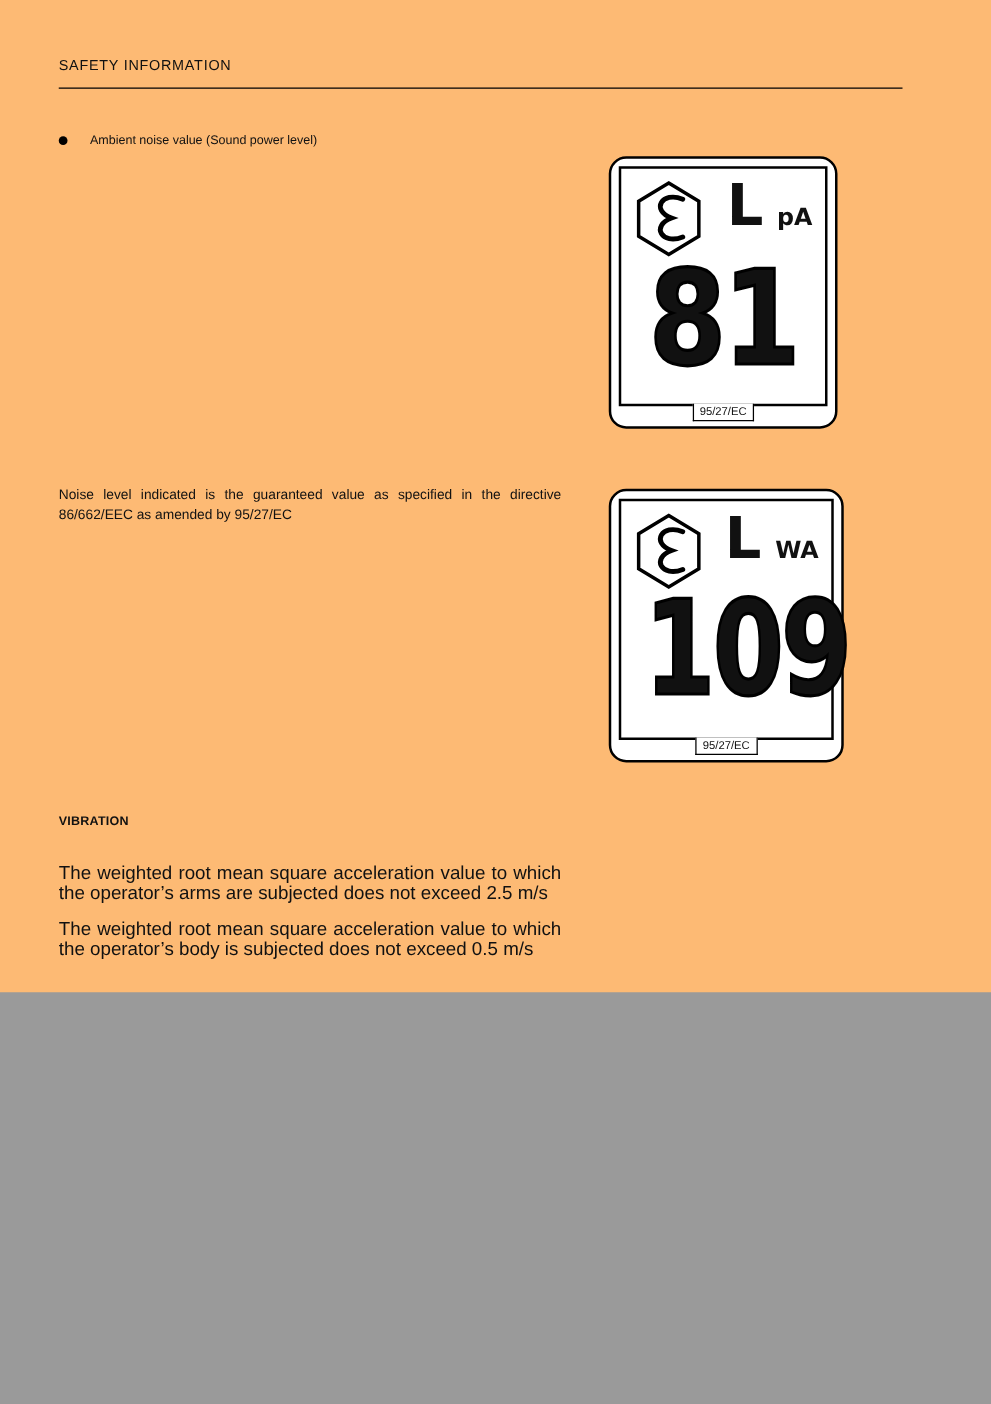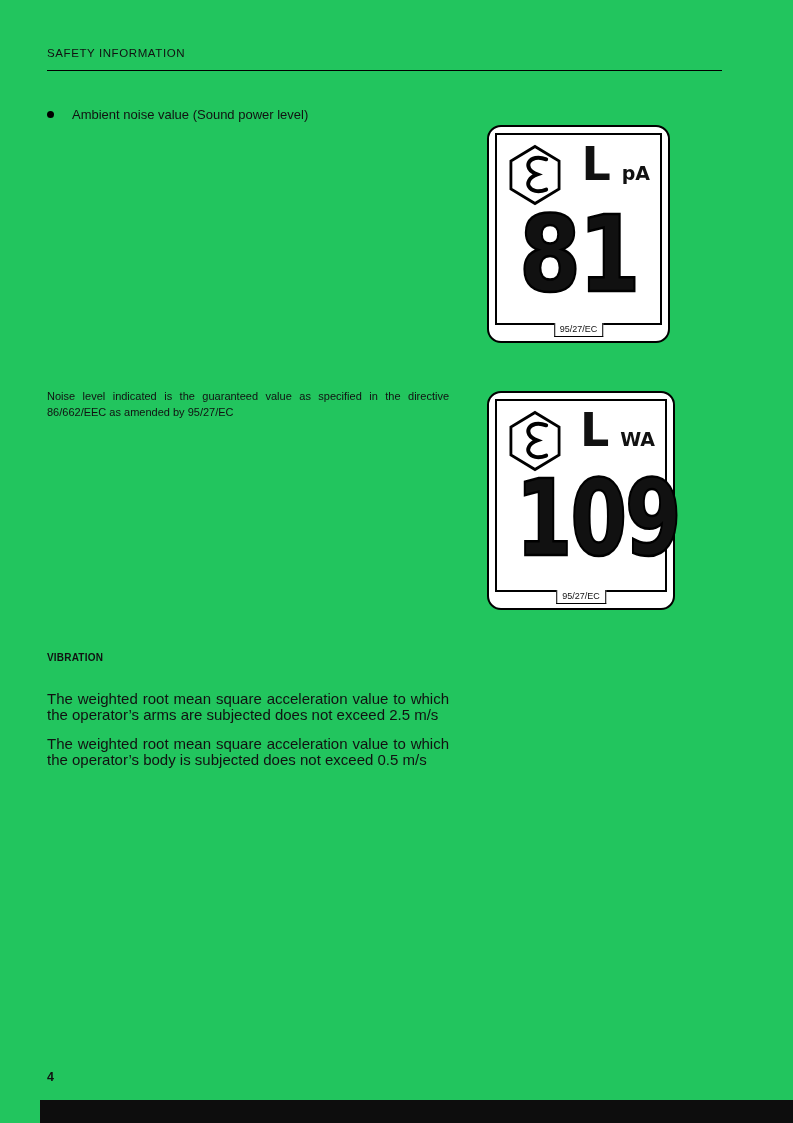--- a/index.html
+++ b/index.html
@@ -1,31 +1,31 @@
 <!DOCTYPE html>
 <html><head>
 <meta charset="utf-8">
 <style>
   * { margin:0; padding:0; box-sizing:border-box; }
   html,body { background:#9a9a9a; }
   .page {
-    position:relative; width:793px; height:1123px; margin:0 auto;
-    background:#22c55e; color:#111;
+    position:relative; width:793px; height:794px; margin:0 auto;
+    background:#fdba74; color:#111;
     font-family:"Liberation Sans", sans-serif;
     overflow:hidden;
   }
 
   
   .doc-header { position:absolute; left:47px; top:47px; font-size:11.5px; letter-spacing:0.6px; }
   .header-rule { position:absolute; left:47px; top:70px; width:675px; border-top:1.5px solid #000; }
 
   
   .bullet-row { position:absolute; left:47px; top:107px; display:flex; align-items:center; }
   .bullet-dot { width:7px; height:7px; background:#000; border-radius:50%; display:inline-block; margin-right:18px; }
-  .bullet-text { font-size:13px; }
+  .bullet-text { font-size:10px; }
 
   
   .para { position:absolute; left:47px; width:402px; font-size:11px; line-height:16px; text-align:justify; }
   .noise-para { top:388px; }
 
   .section-heading { position:absolute; left:47px; top:652px; font-size:10px; font-weight:bold; letter-spacing:0.2px; }
   .vib-block { position:absolute; left:47px; top:691px; width:402px; }
   .vib-block p { font-size:15px; line-height:16px; margin-bottom:13px; text-align:justify; }
 
   

